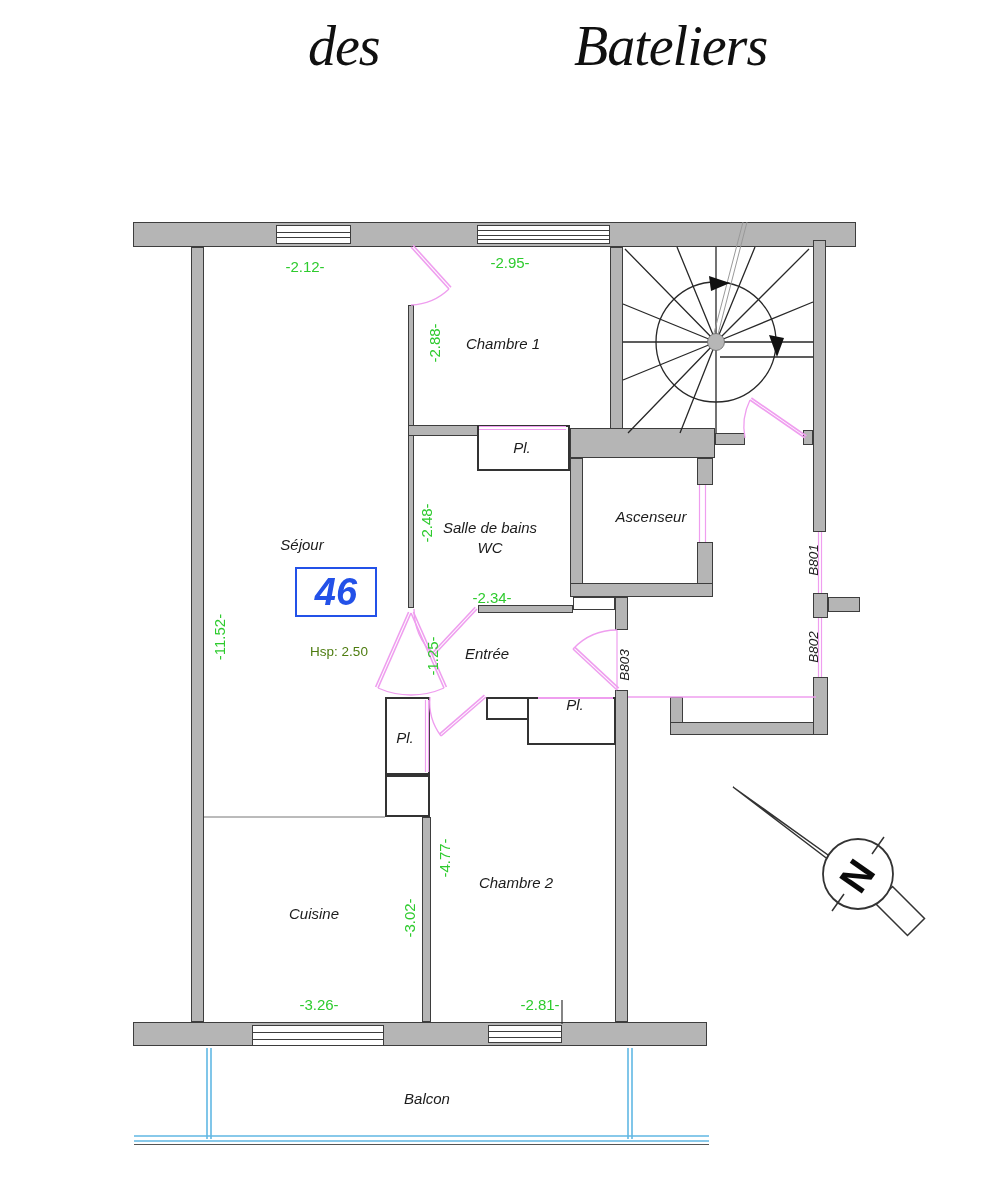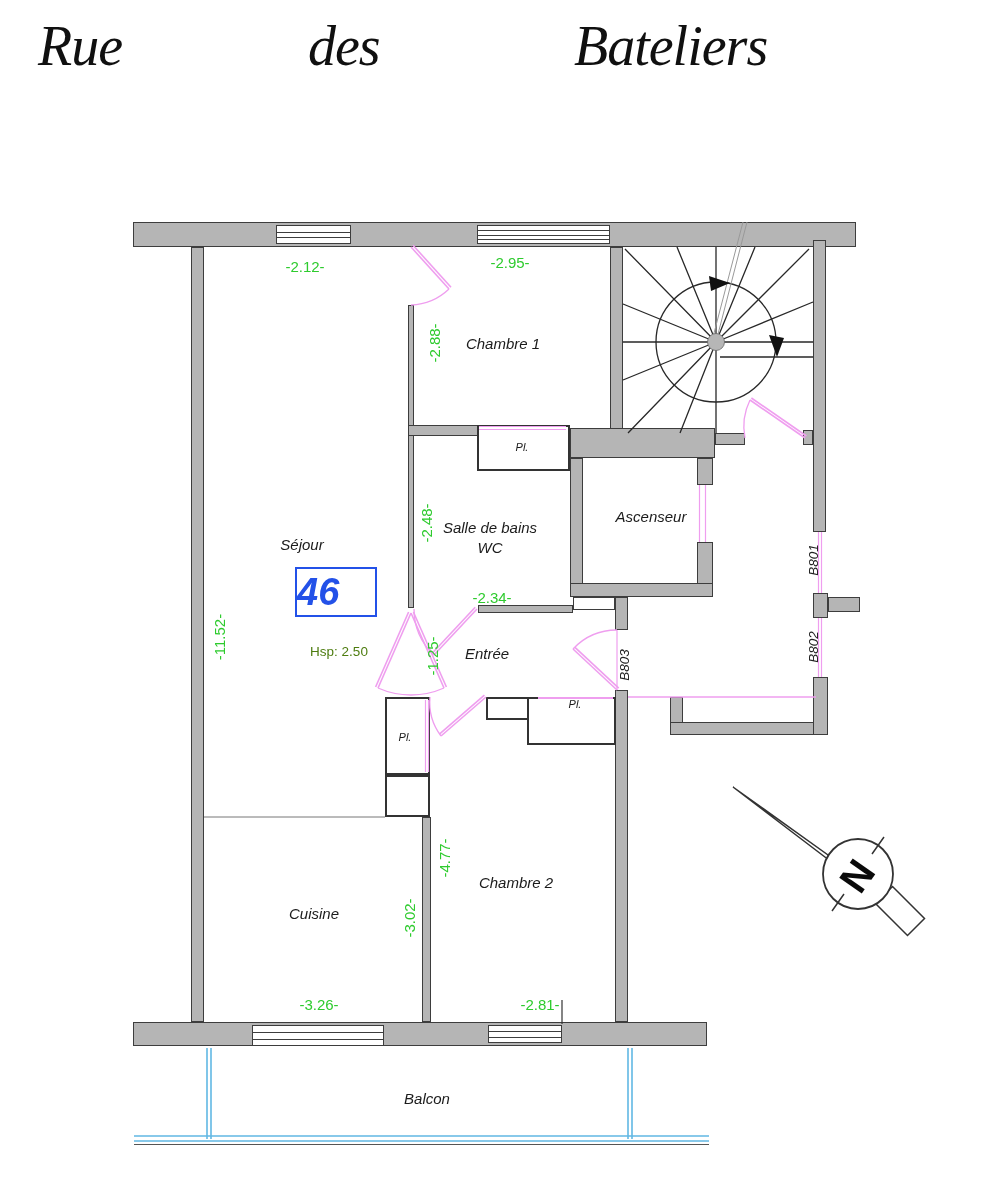--- a/index.html
+++ b/index.html
@@ -7,39 +7,38 @@
           font-family:"Liberation Sans",sans-serif}
   .tword{position:absolute;font:italic 56px/1.15 "Liberation Serif",serif;color:#101010;
          letter-spacing:-1px;white-space:nowrap}
   .wall{position:absolute;background:#b5b5b5;border:1.5px solid #3d3d3d;box-sizing:border-box}
   .win{position:absolute;background:#fff;border:1px solid #3d3d3d;box-sizing:border-box}
   .win i{position:absolute;left:0;right:0;border-top:1px solid #3d3d3d}
   .cbox{position:absolute;background:#fff;border:2.5px solid #333;box-sizing:border-box}
   .nbox{position:absolute;background:#fff;border:1.5px solid #3d3d3d;box-sizing:border-box}
   .lbl{position:absolute;transform:translate(-50%,-50%);font:italic 15px "Liberation Sans",sans-serif;
        color:#1b1b1b;white-space:nowrap}
-  .pl{font-size:11px}
+  .pl{font-size:15px}
   .dim{position:absolute;transform:translate(-50%,-50%);font:15px "Liberation Sans",sans-serif;
        color:#2ecb2e;white-space:nowrap}
   .dimv{transform:translate(-50%,-50%) rotate(-90deg)}
   .code{position:absolute;transform:translate(-50%,-50%) rotate(-90deg);
         font:italic 13.5px "Liberation Sans",sans-serif;color:#222;white-space:nowrap}
   .unitbox{position:absolute;left:295px;top:567px;width:82px;height:50px;border:2px solid #2351e8;
-           box-sizing:border-box;display:flex;align-items:center;justify-content:flex-start}
+           box-sizing:border-box;display:flex;align-items:center;justify-content:center}
   .unitbox span{font:italic bold 38px "Liberation Sans",sans-serif;color:#2351e8}
   .hsp{position:absolute;transform:translate(-50%,-50%);font:13.5px "Liberation Sans",sans-serif;
        color:#4d7c0f;white-space:nowrap}
   svg{position:absolute;left:0;top:0;pointer-events:none}
 </style>
 </head>
 <body>
 
 <div class="canvas">
 
-  <div class="tword" style="left:38px;top:14px">Rue</div>
   <div class="tword" style="left:308px;top:14px">des</div>
   <div class="tword" style="left:574px;top:14px">Bateliers</div>
 
   <div class="wall" style="left:133px;top:222px;width:723px;height:25px"></div>
   <div class="wall" style="left:191px;top:247px;width:13px;height:775px"></div>
   <div class="wall" style="left:133px;top:1022px;width:574px;height:24px"></div>
   <div class="wall" style="left:813px;top:240px;width:13px;height:292px"></div>
   <div class="wall" style="left:610px;top:247px;width:13px;height:186px"></div>
   <div class="wall" style="left:570px;top:428px;width:145px;height:30px"></div>
   <div class="wall" style="left:715px;top:433px;width:30px;height:12px"></div>

